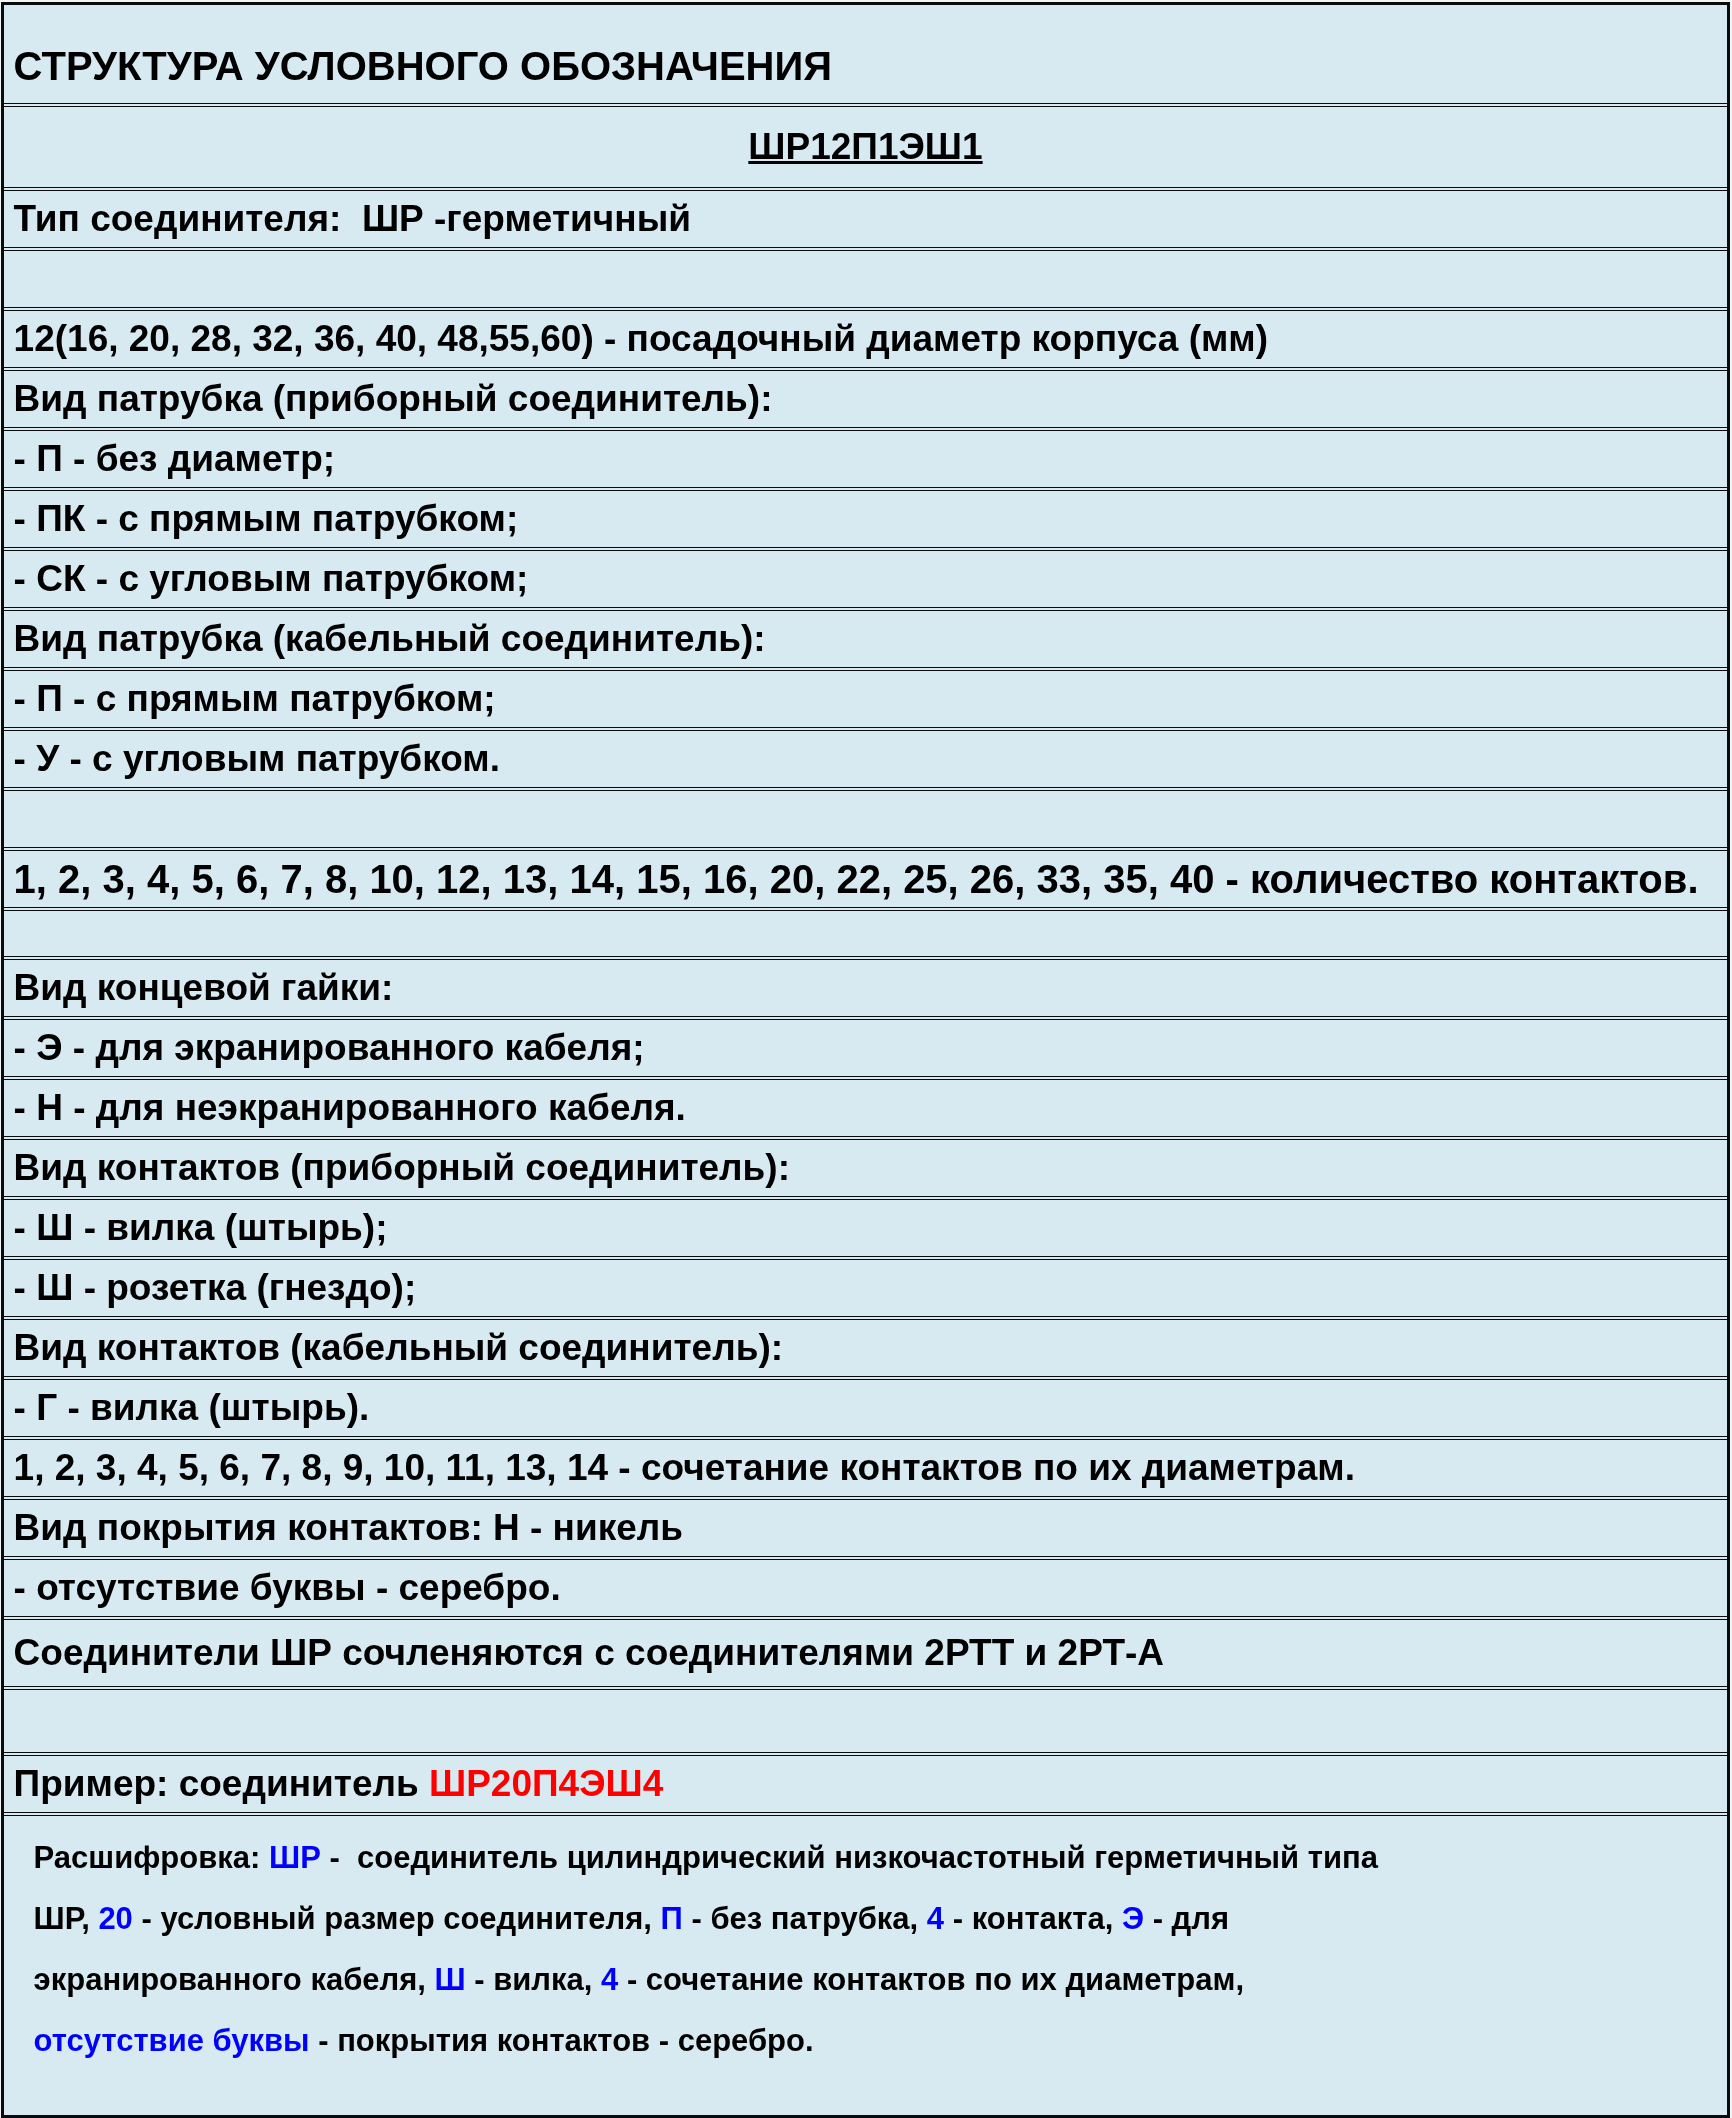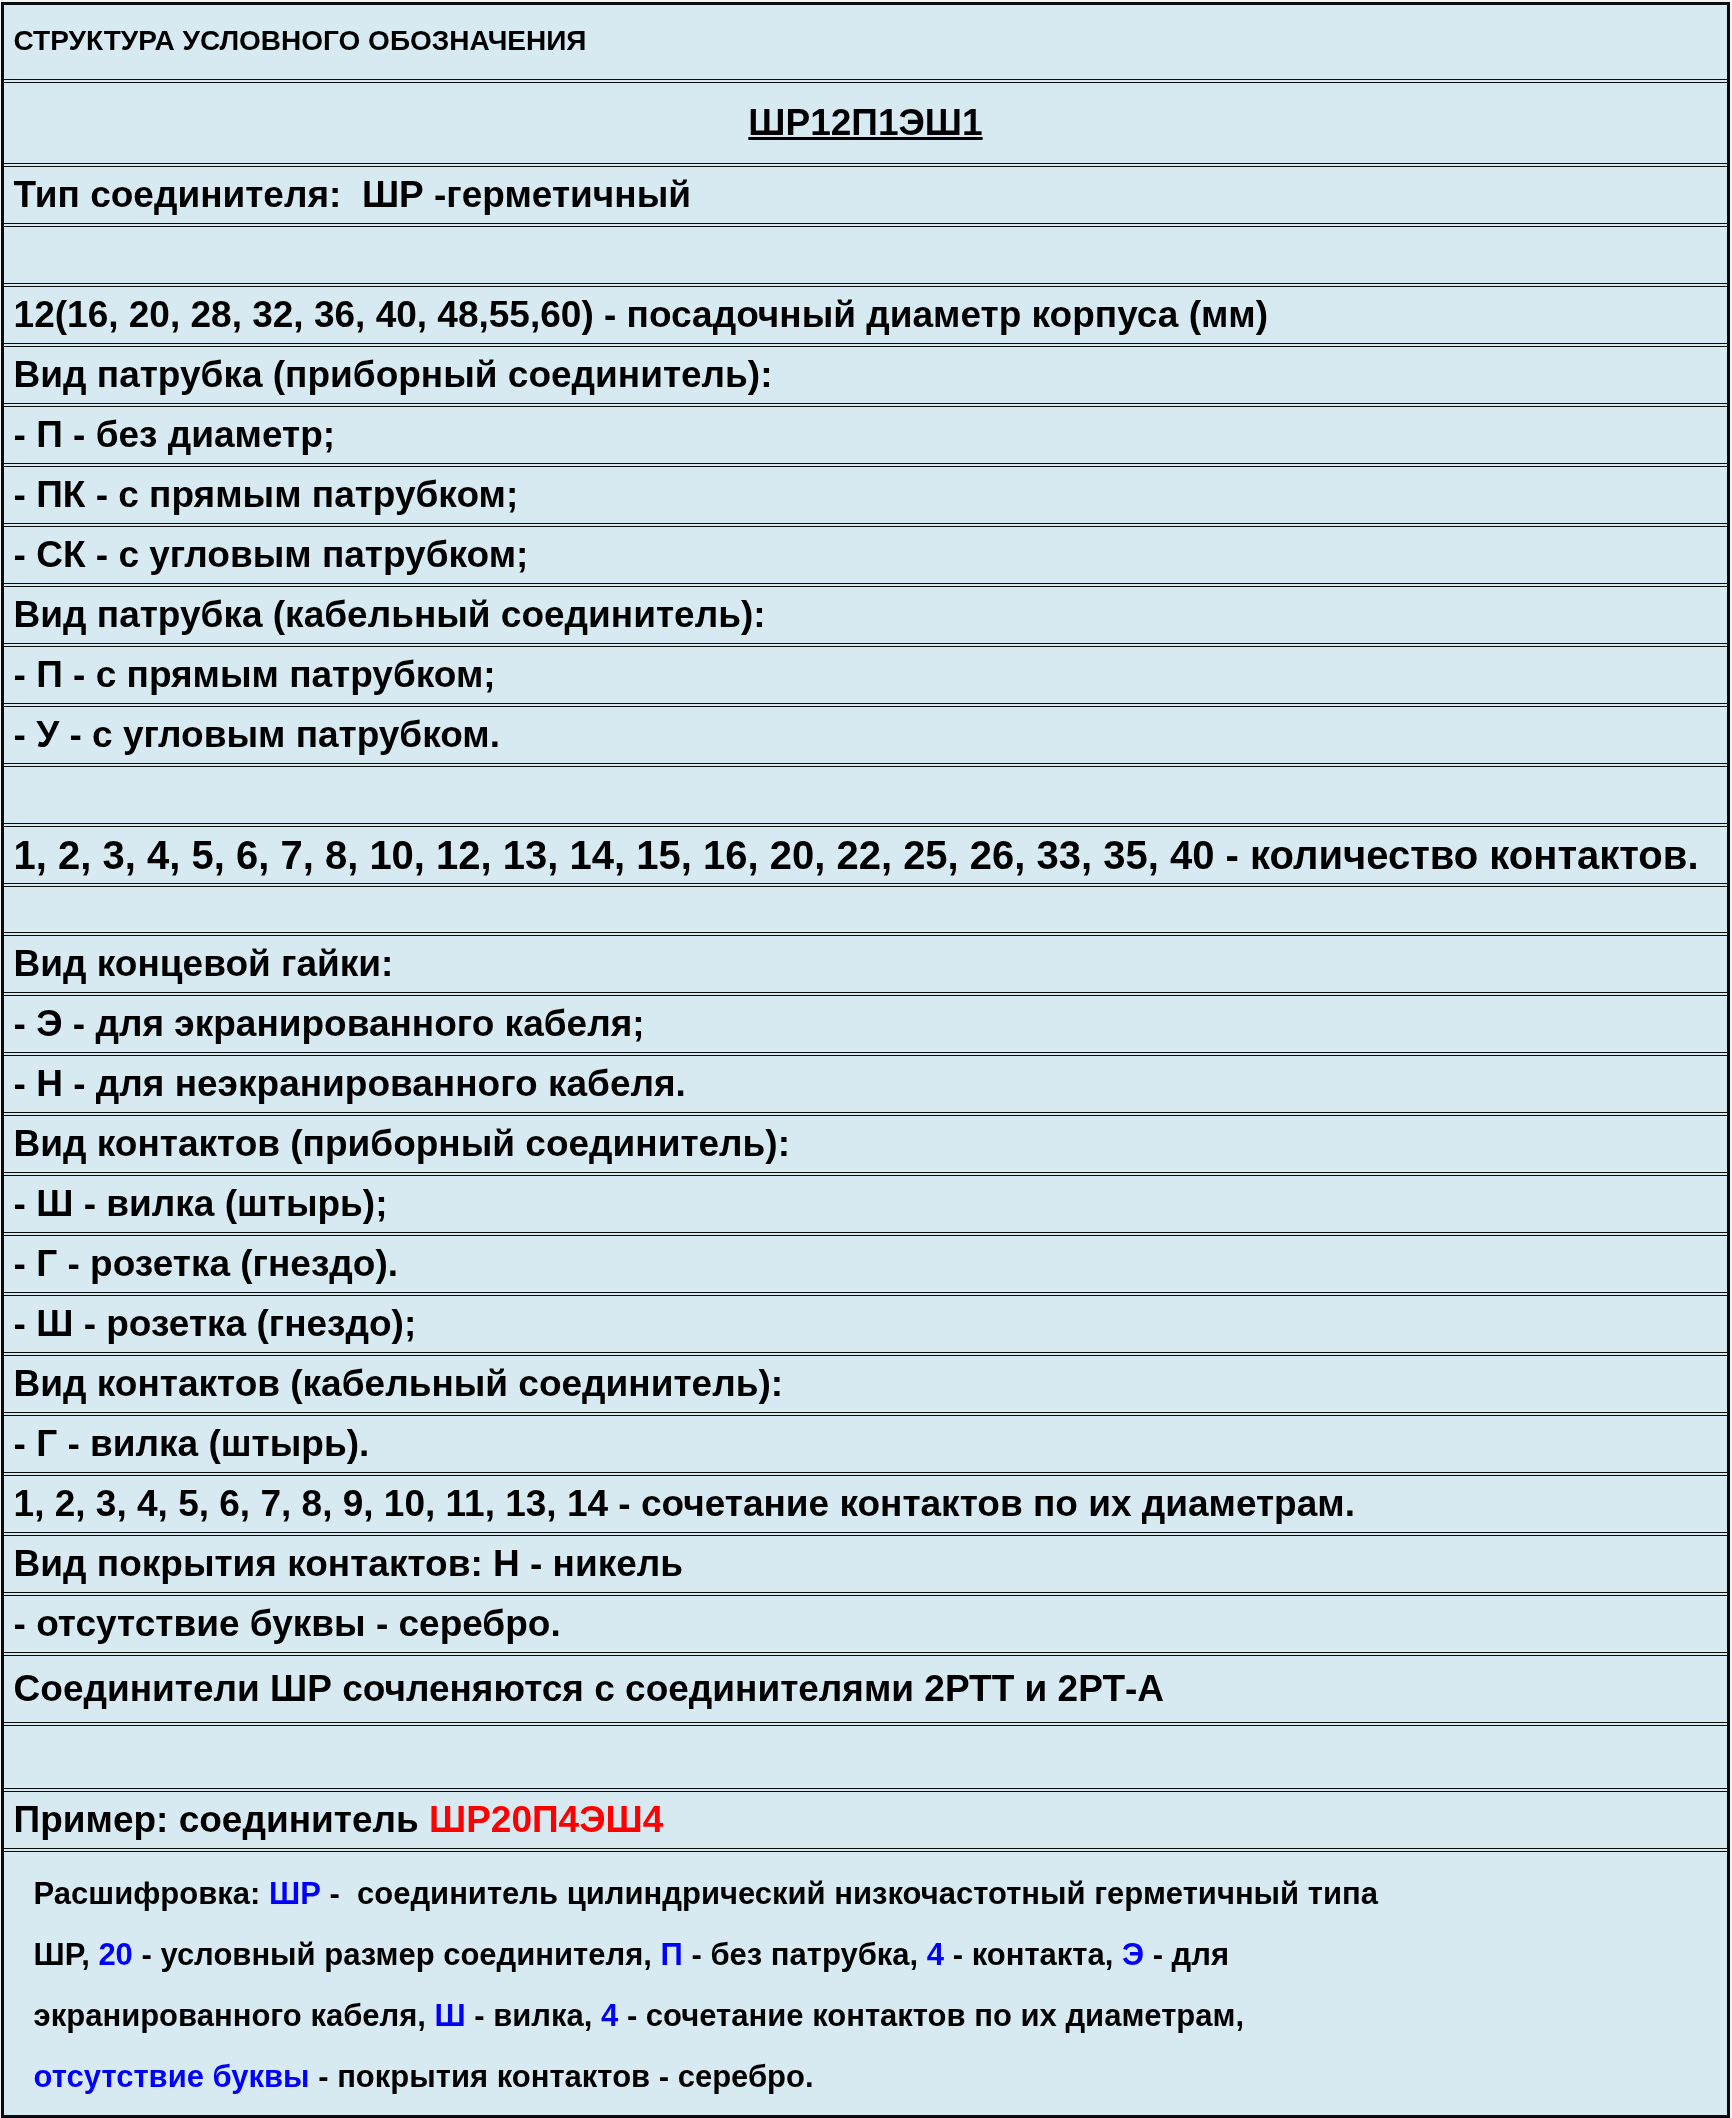--- a/index.html
+++ b/index.html
@@ -32,21 +32,21 @@
     align-items: center;
     padding: 0 9.6px;
     border-bottom: 4.8px double var(--border);
     font-size: 37px;
     line-height: 1.1;
     color: var(--text);
     white-space: nowrap;
     overflow: hidden;
     min-height: 60px;
   }
-  .row--title { min-height: 78px; font-size: 28px; }
+  .row--title { min-height: 78px; font-size: 40px; margin-top: 24px; }
   .row--code  { min-height: 84px; justify-content: center; font-size: 37px; text-decoration: underline; }
   .row--wide  { font-size: 40px; }
   .row--empty { min-height: 60px; }
   .row--empty-short { min-height: 49px; }
   .row--empty-tall  { min-height: 66px; }
   .row--tall  { min-height: 70px; }
   .row--para {
     flex: 1 1 auto;
     display: block;
     border-bottom: none;
@@ -113,23 +113,20 @@
     <div class="row row--normal">
       <span class="seg seg--black">- Н - для неэкранированного кабеля.</span>
     </div>
     <div class="row row--normal">
       <span class="seg seg--black">Вид контактов (приборный соединитель):</span>
     </div>
     <div class="row row--normal">
       <span class="seg seg--black">- Ш - вилка (штырь);</span>
     </div>
     <div class="row row--normal">
-      <span class="seg seg--black">- Г - розетка (гнездо).</span>
-    </div>
-    <div class="row row--normal">
       <span class="seg seg--black">- Ш - розетка (гнездо);</span>
     </div>
     <div class="row row--normal">
       <span class="seg seg--black">Вид контактов (кабельный соединитель):</span>
     </div>
     <div class="row row--normal">
       <span class="seg seg--black">- Г - вилка (штырь).</span>
     </div>
     <div class="row row--normal">
       <span class="seg seg--black">1, 2, 3, 4, 5, 6, 7, 8, 9, 10, 11, 13, 14 - сочетание контактов по их диаметрам.</span>

